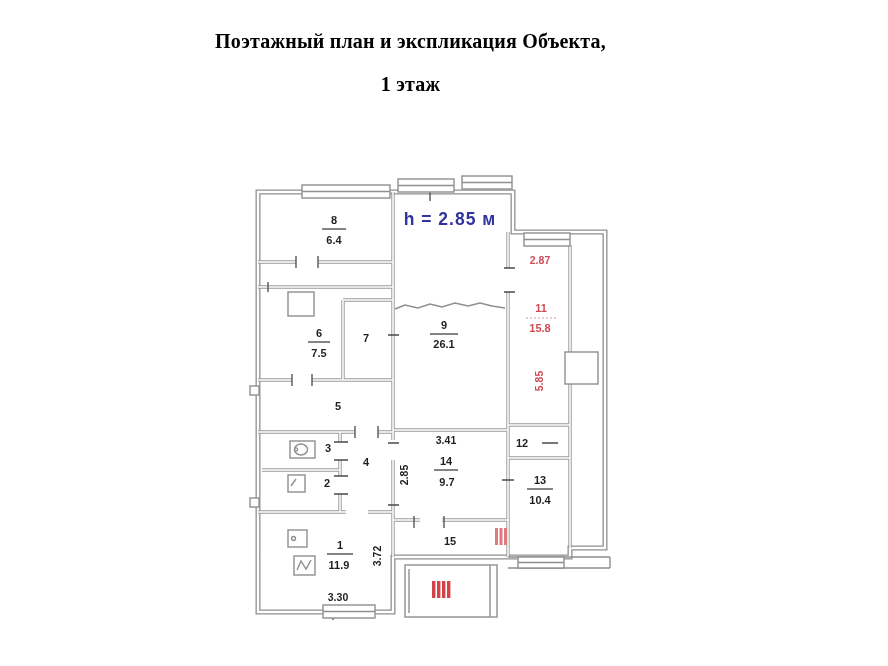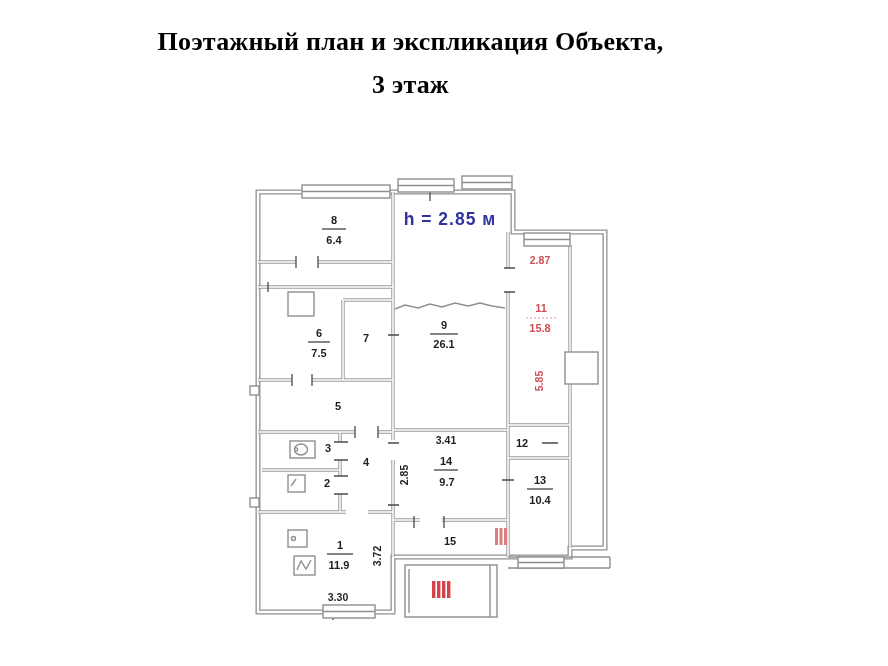--- a/index.html
+++ b/index.html
@@ -5,21 +5,21 @@
   html,body { margin:0; padding:0; background:#ffffff; }
   .page {
     position:relative; width:888px; height:666px;
     background:#ffffff; overflow:hidden;
     font-family:"Liberation Serif", serif;
   }
   .title-block {
     position:absolute; top:20px; left:0; width:821px;
     text-align:center; color:#000;
     font-family:"Liberation Serif", serif;
-    font-weight:bold; font-size:26px; line-height:43px;
+    font-weight:bold; font-size:20px; line-height:43px;
     letter-spacing:0.2px;
   }
   .plan-wrap { position:absolute; left:238px; top:158px; width:414px; height:484px; }
   svg { display:block; }
   svg text {
     font-family:"Liberation Sans", sans-serif;
     font-weight:700; font-size:11px; fill:#1f1f1f;
     text-anchor:middle;
   }
   svg text.dim { font-size:10.5px; }
@@ -36,21 +36,21 @@
   .ul { stroke:#1f1f1f; stroke-width:1.1; }
   .ul-red { stroke:#d98a90; stroke-width:0.9; stroke-dasharray:2,2; }
 </style>
 </head>
 <body>
 
 <div class="page">
 
   <div class="title-block">
     <div>Поэтажный план и экспликация Объекта,</div>
-    <div>3 этаж</div>
+    <div>1 этаж</div>
   </div>
 
   <div class="plan-wrap">
     <svg width="414" height="484" viewBox="238 158 414 484">
 
       <g>
         <path class="wall-outer-a" d="M258,192 H513 V232 H605 V548 H570 V557 H393 V612 H258 Z"></path>
         <path class="wall-outer-b" d="M258,192 H513 V232 H605 V548 H570 V557 H393 V612 H258 Z"></path>
       </g>
 

